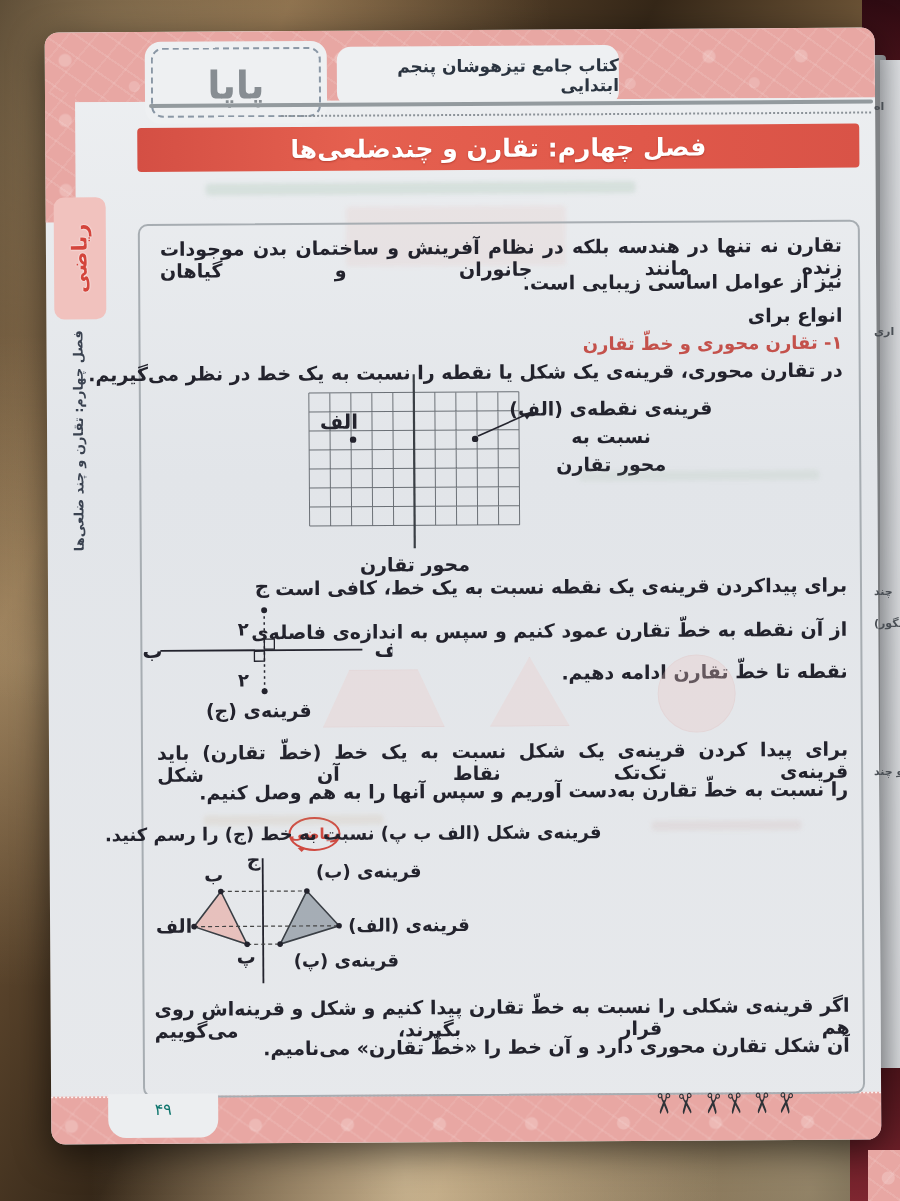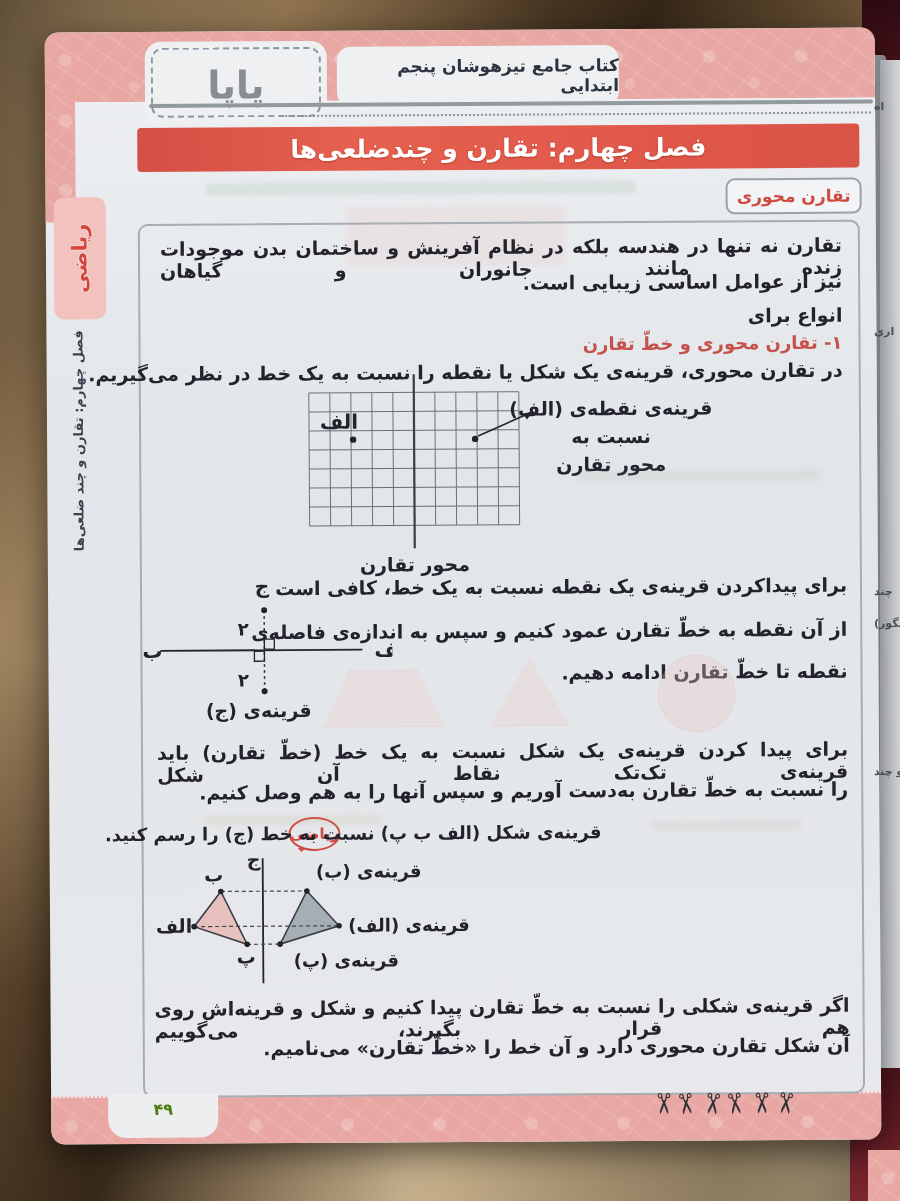--- a/index.html
+++ b/index.html
@@ -86,21 +86,21 @@
   .badge{position:absolute;left:145px;top:592px;width:48px;height:30px;border:2px solid #cf4a41;
     border-radius:50%;display:flex;align-items:center;justify-content:center;
     color:#cf4a41;font-size:15px;font-weight:bold;}
   .badge::after{content:"";position:absolute;bottom:-7px;left:7px;
     border:4px solid transparent;border-top-color:#cf4a41;}
   .example-text{position:absolute;left:196px;top:598px;width:262px;direction:rtl;text-align:right;
     font-size:18px;font-weight:bold;color:#23232d;white-space:nowrap;}
 
   .page-num-tab{position:absolute;left:57px;top:1062px;width:110px;height:44px;background:#eceef0;
     border-radius:0 0 18px 18px;display:flex;align-items:flex-start;justify-content:center;
-    padding-top:6px;box-sizing:border-box;font-size:16px;font-weight:bold;color:#4d7c0f;z-index:3;}
+    padding-top:6px;box-sizing:border-box;font-size:16px;font-weight:normal;color:#0f766e;z-index:3;}
   .scissors-row{position:absolute;left:600px;top:1058px;width:175px;display:flex;gap:1px;z-index:4;}
   .scissors-row span{font-size:28px;color:#2f3338;transform:rotate(90deg);line-height:34px;}
   .scissors-row span:nth-child(2n){transform:rotate(84deg) translateY(2px);}
   .scissors-row span:nth-child(3n){transform:rotate(96deg);}
 </style>
 </head>
 <body>
 
 <div class="pages-edge"></div>
 <div class="next-page"></div>
@@ -125,21 +125,20 @@
     <div class="logo-text">پاپا</div>
   </div>
   <div class="title-tab">کتاب جامع تیزهوشان پنجم ابتدایی</div>
   <div class="header-rule"></div>
   <div class="dotted-rule"></div>
 
   <div class="banner">فصل چهارم: تقارن و چندضلعی‌ها</div>
   <div class="bleed" style="left:160px;top:152px;width:430px;height:12px;background:rgba(110,160,125,.16)"></div>
   <div class="bleed" style="left:300px;top:176px;width:220px;height:60px;background:rgba(225,170,165,.14)"></div>
 
-  <div class="section-pill">تقارن محوری</div>
 
   <div class="riazi-tab">
     <div class="riazi-label">ریاضی</div>
   </div>
   <div class="v-caption">فصل چهارم: تقارن و چند ضلعی‌ها</div>
 
   <div class="content-box">
 
     <div class="line j" style="top:12px;right:16px;left:20px">تقارن نه تنها در هندسه بلکه در نظام آفرینش و ساختمان بدن موجودات زنده مانند جانوران و گیاهان</div>
     <div class="line" style="top:48px;right:16px">نیز از عوامل اساسی زیبایی است.</div>

